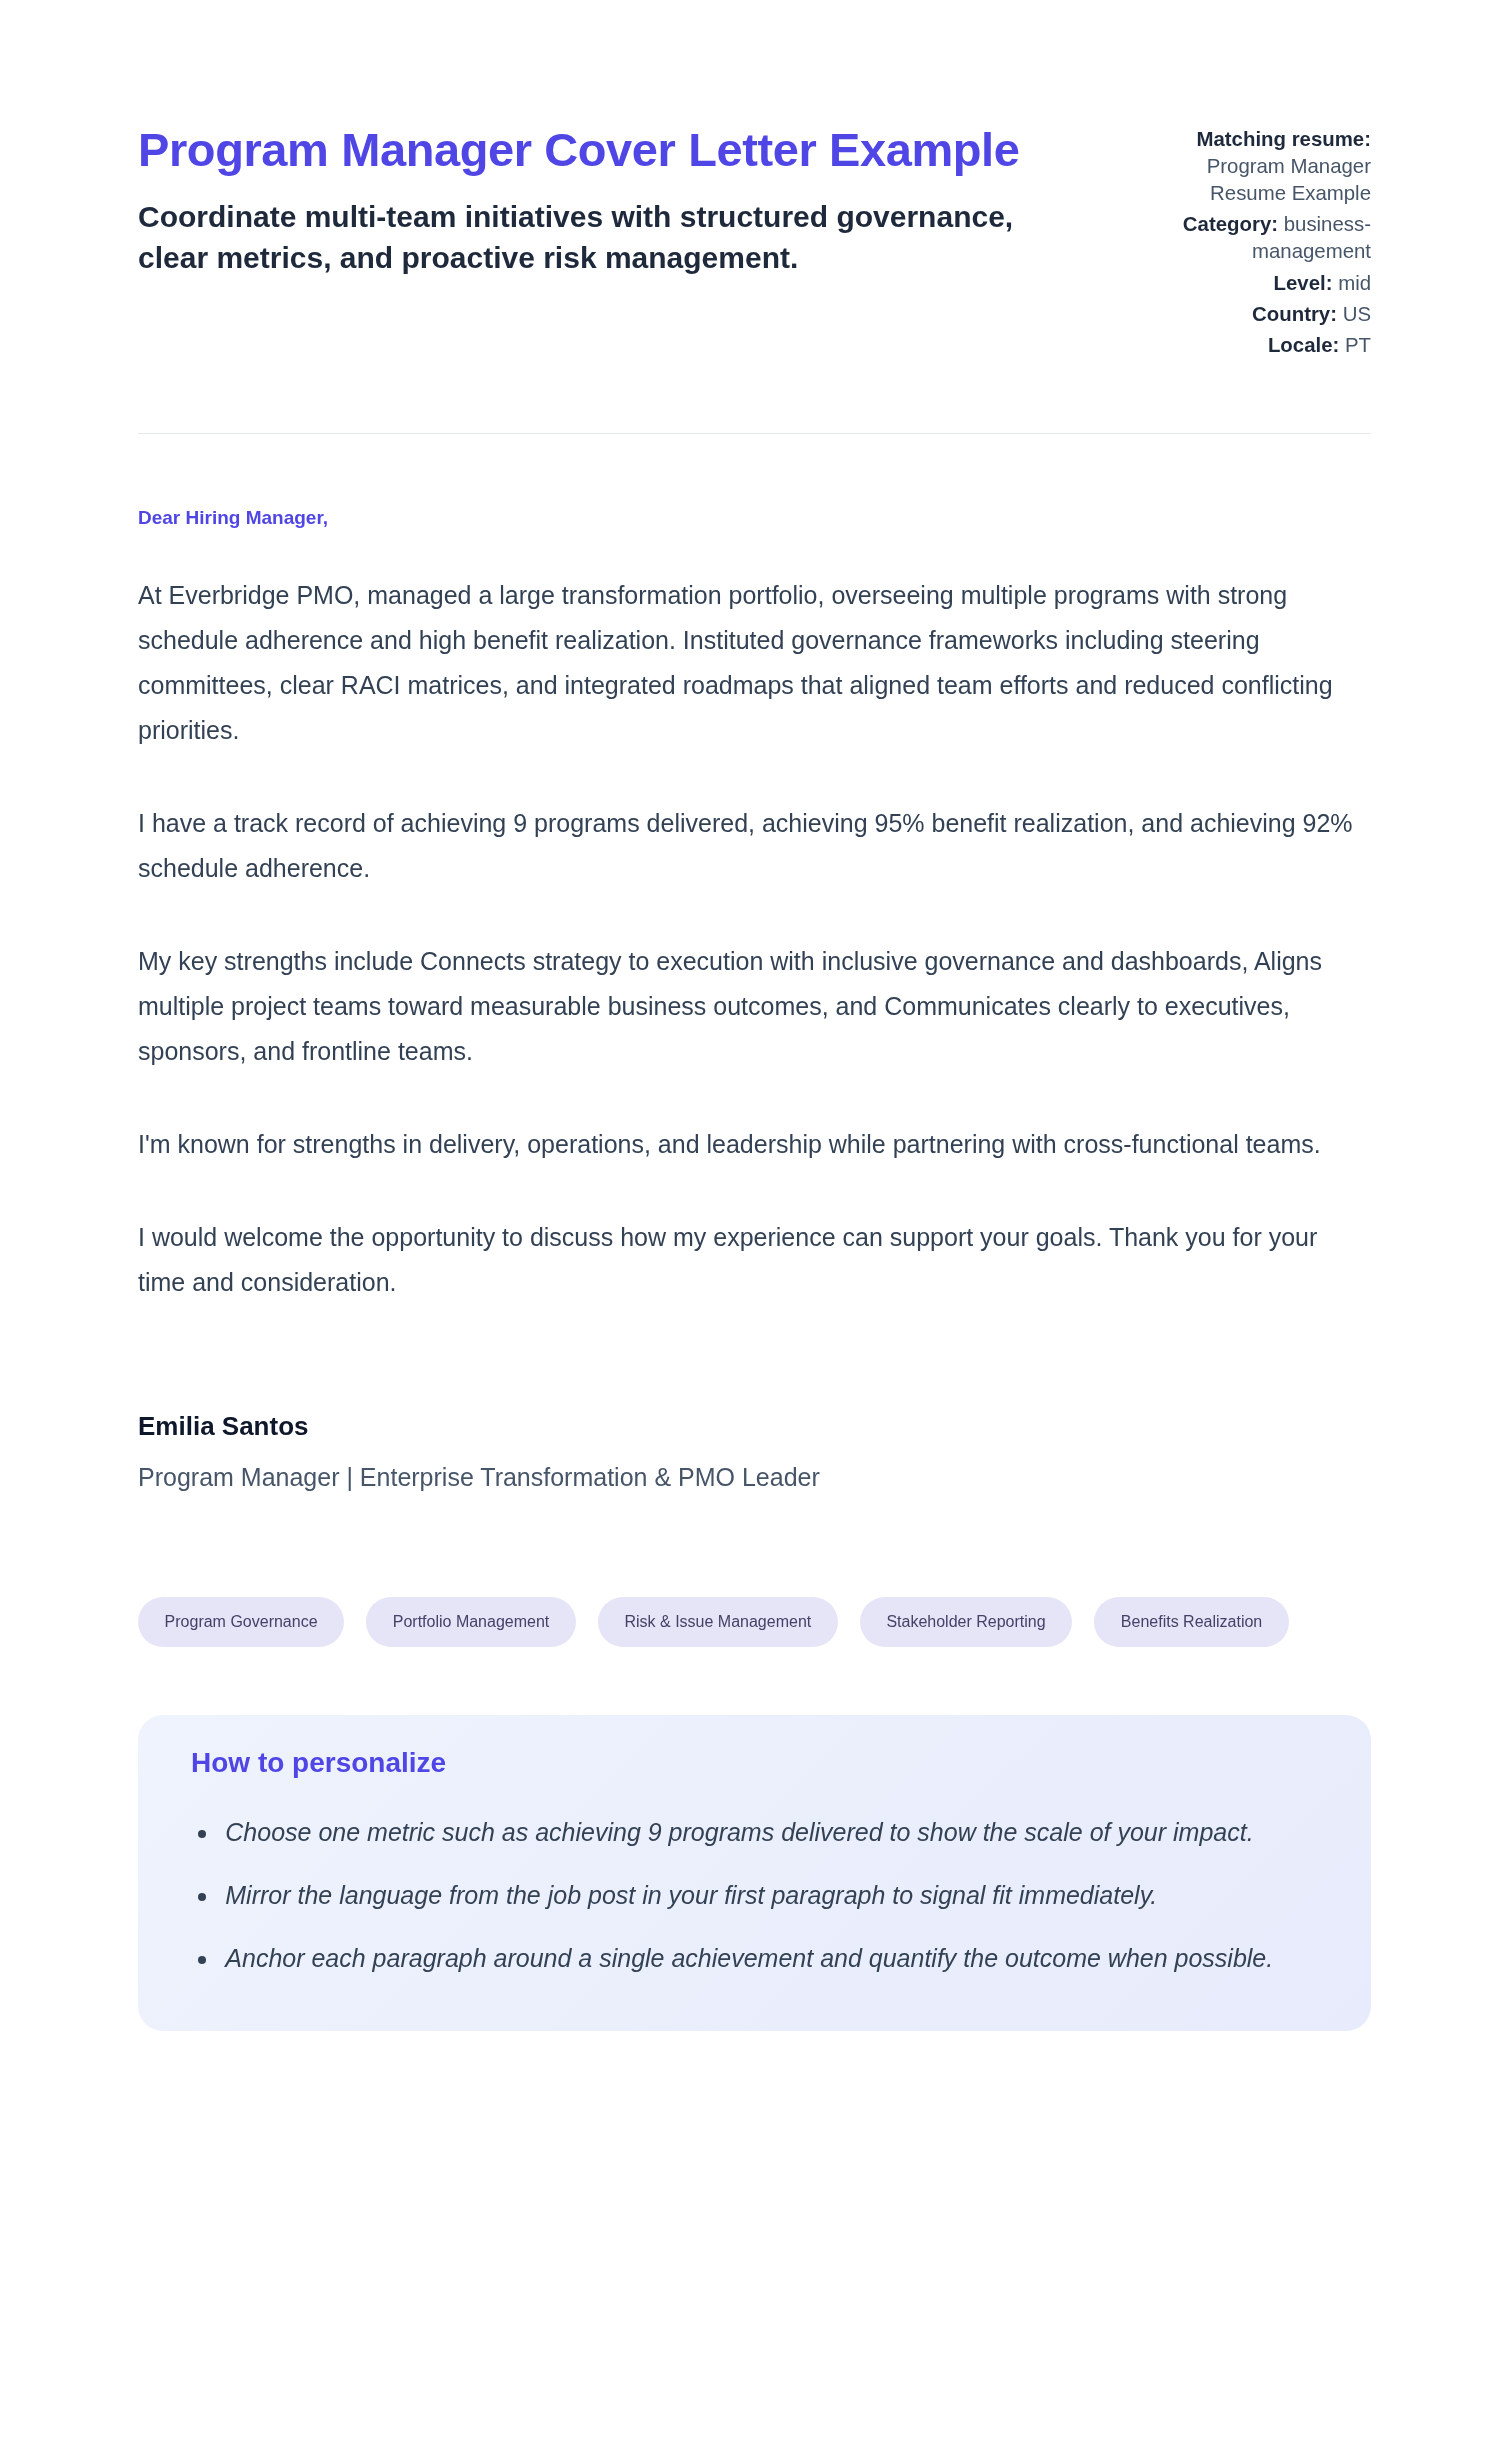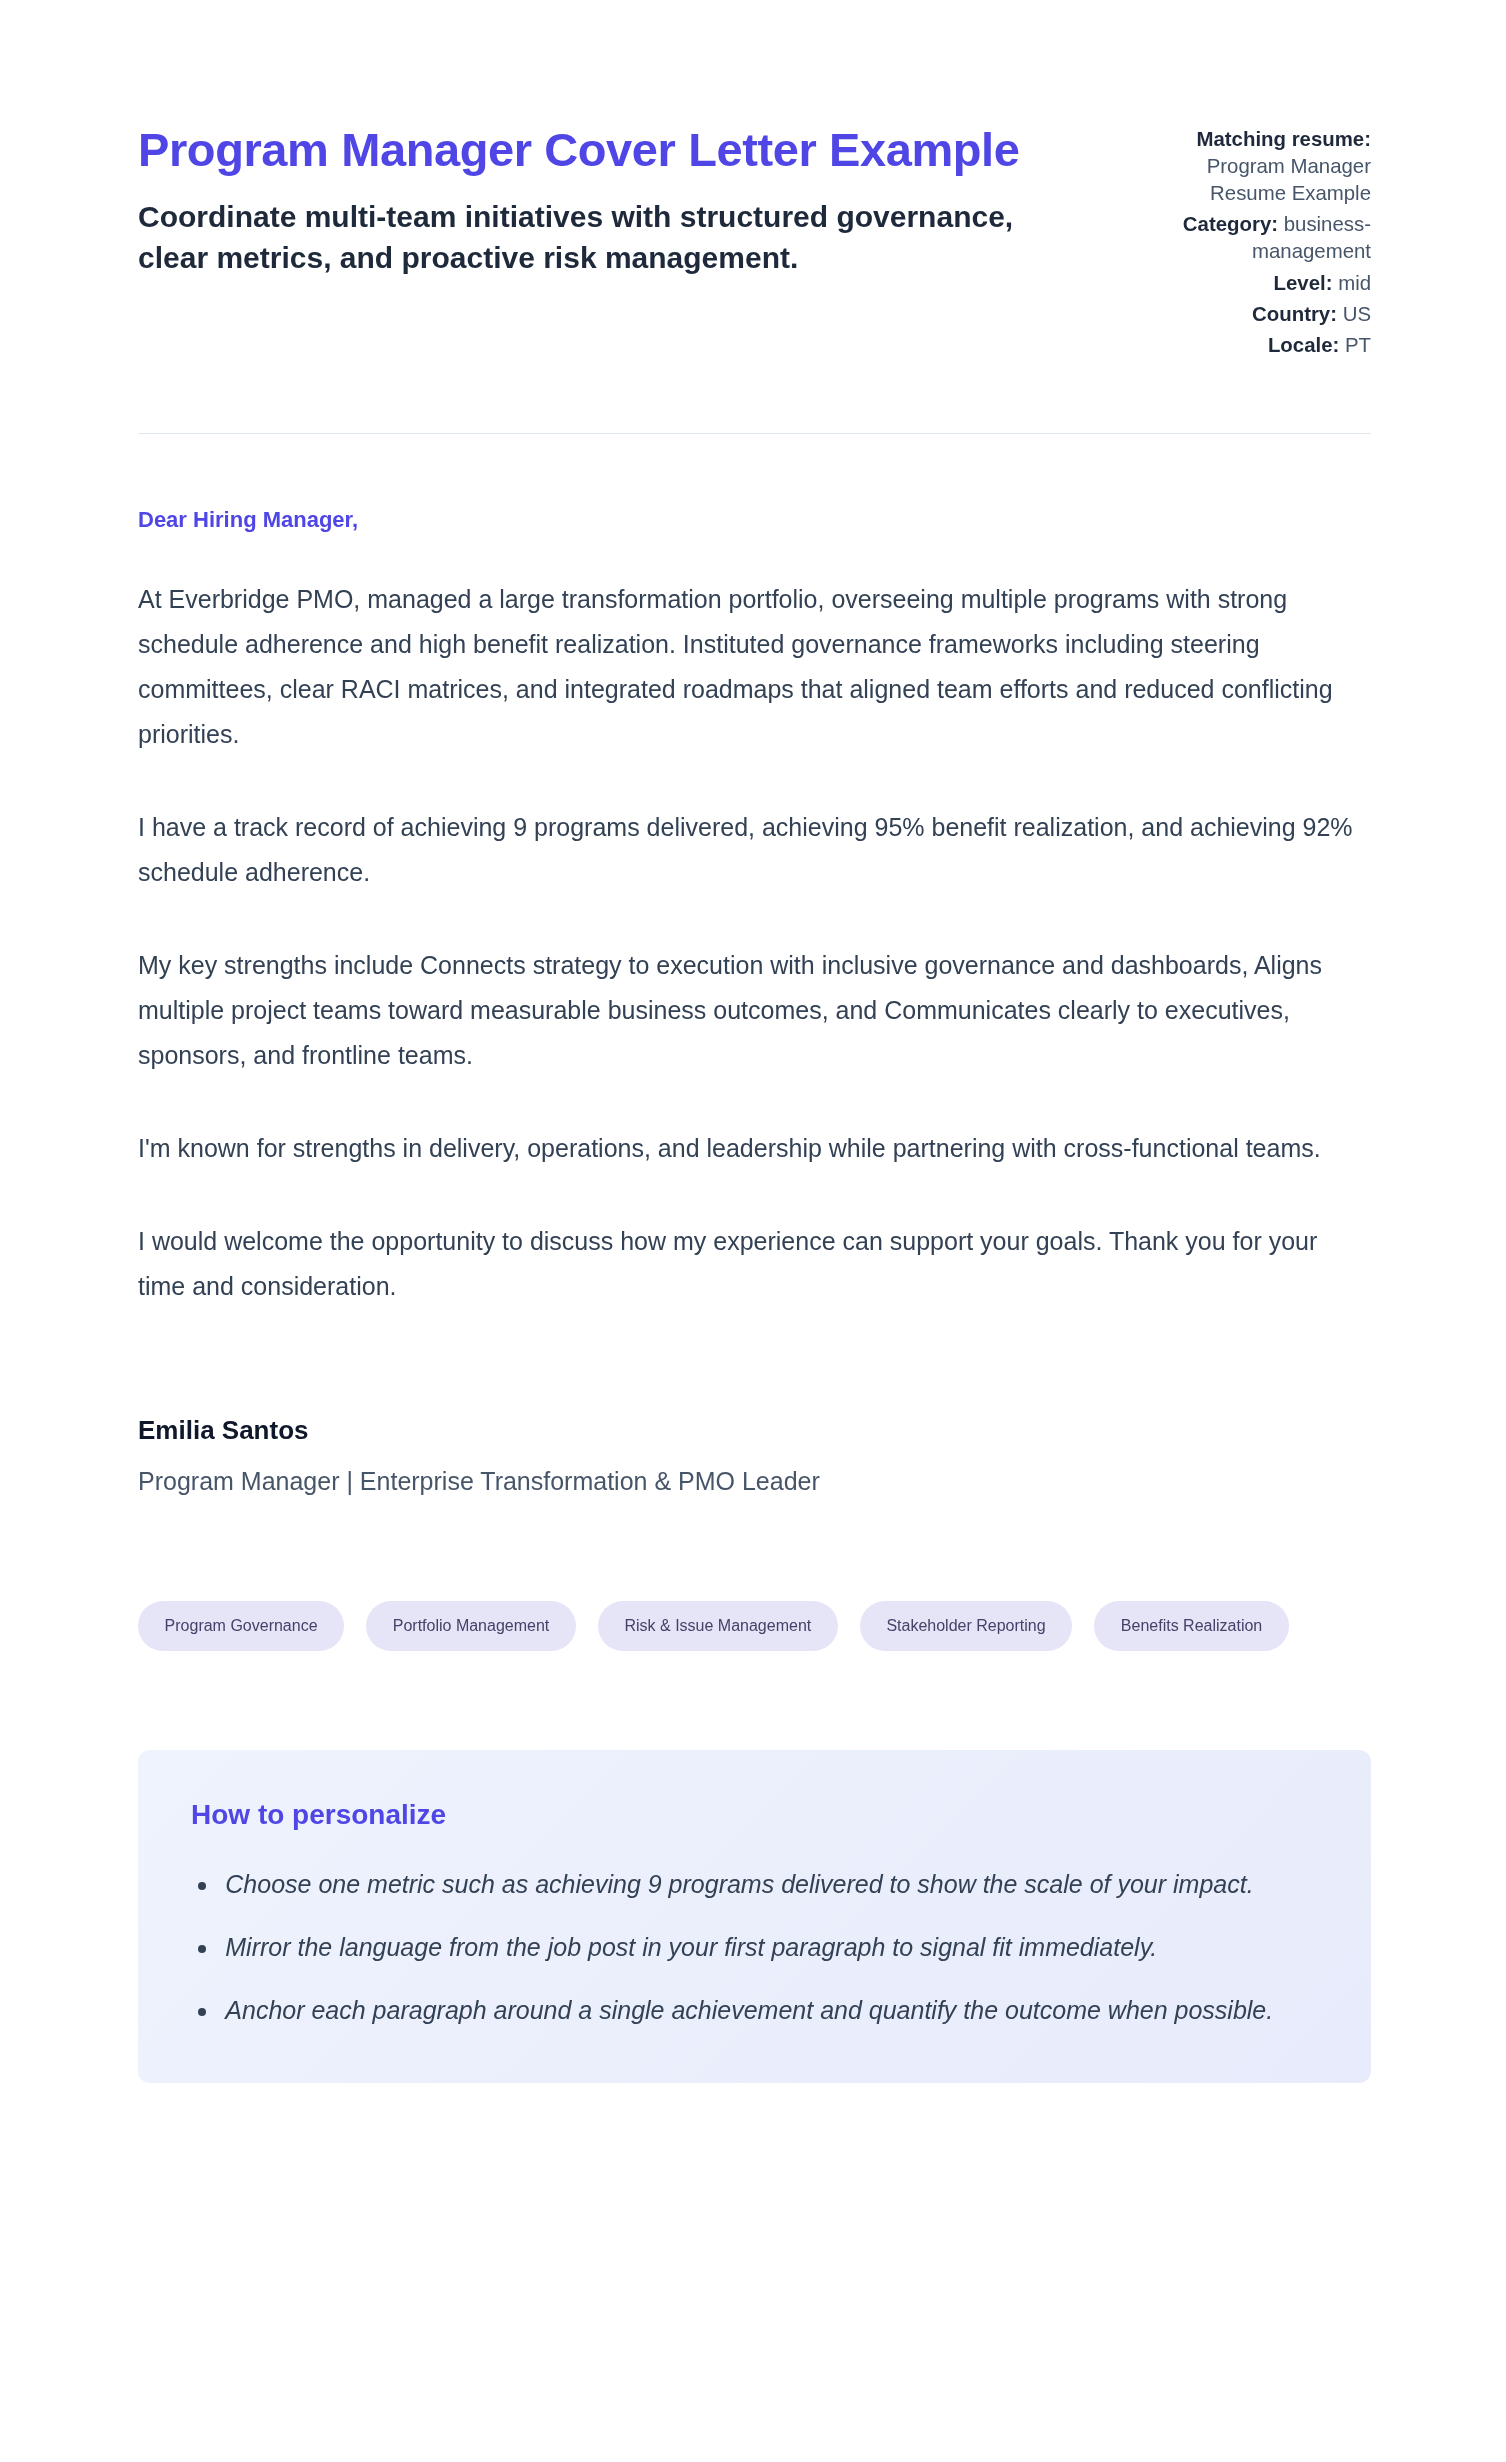--- a/index.html
+++ b/index.html
@@ -64,21 +64,21 @@
   .meta-label {
     font-weight: 700;
     color: var(--heading-dark, #1e293b);
   }
 
   
   .letter { margin-top: 73px; }
 
   .salutation {
     color: var(--accent, #4f46e5);
-    font-size: 22px;
+    font-size: 19px;
     font-weight: 700;
     margin-bottom: 44px;
   }
 
   .letter p.body-paragraph {
     font-size: 25px;
     line-height: 1.8;
     margin-bottom: 48px;
     color: var(--body-text, #334155);
     max-width: 1233px;
@@ -114,24 +114,24 @@
     color: var(--tag-text, #454168);
     font-size: 16px;
     line-height: 1;
     padding: 17px 26.6px;
     border-radius: 885px;
     white-space: nowrap;
   }
 
   
   .personalize {
-    margin-top: 99px;
+    margin-top: 68px;
     background: linear-gradient(135deg, var(--tipbox-from, #eef3fd) 0%, var(--tipbox-to, #e7ebfb) 100%);
-    border-radius: 12px;
-    padding: 49px 53px 50px 39px;
+    border-radius: 25px;
+    padding: 32px 53px 50px 39px;
     max-width: 1233px;
   }
 
   .personalize-heading {
     color: var(--accent, #4f46e5);
     font-size: 28px;
     font-weight: 700;
     margin-left: 14px;
   }
 

